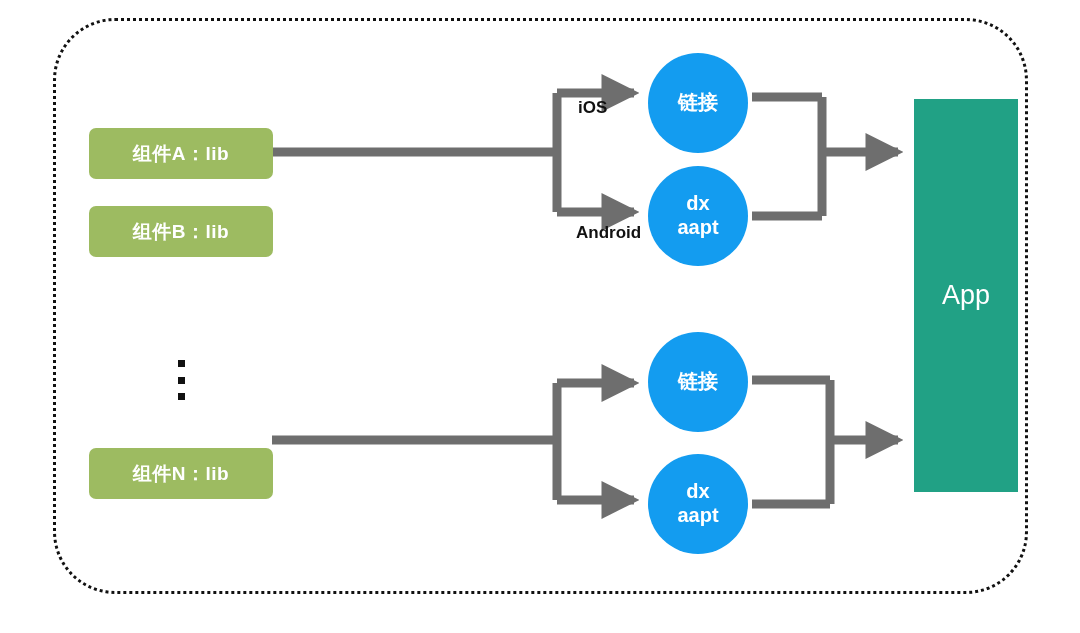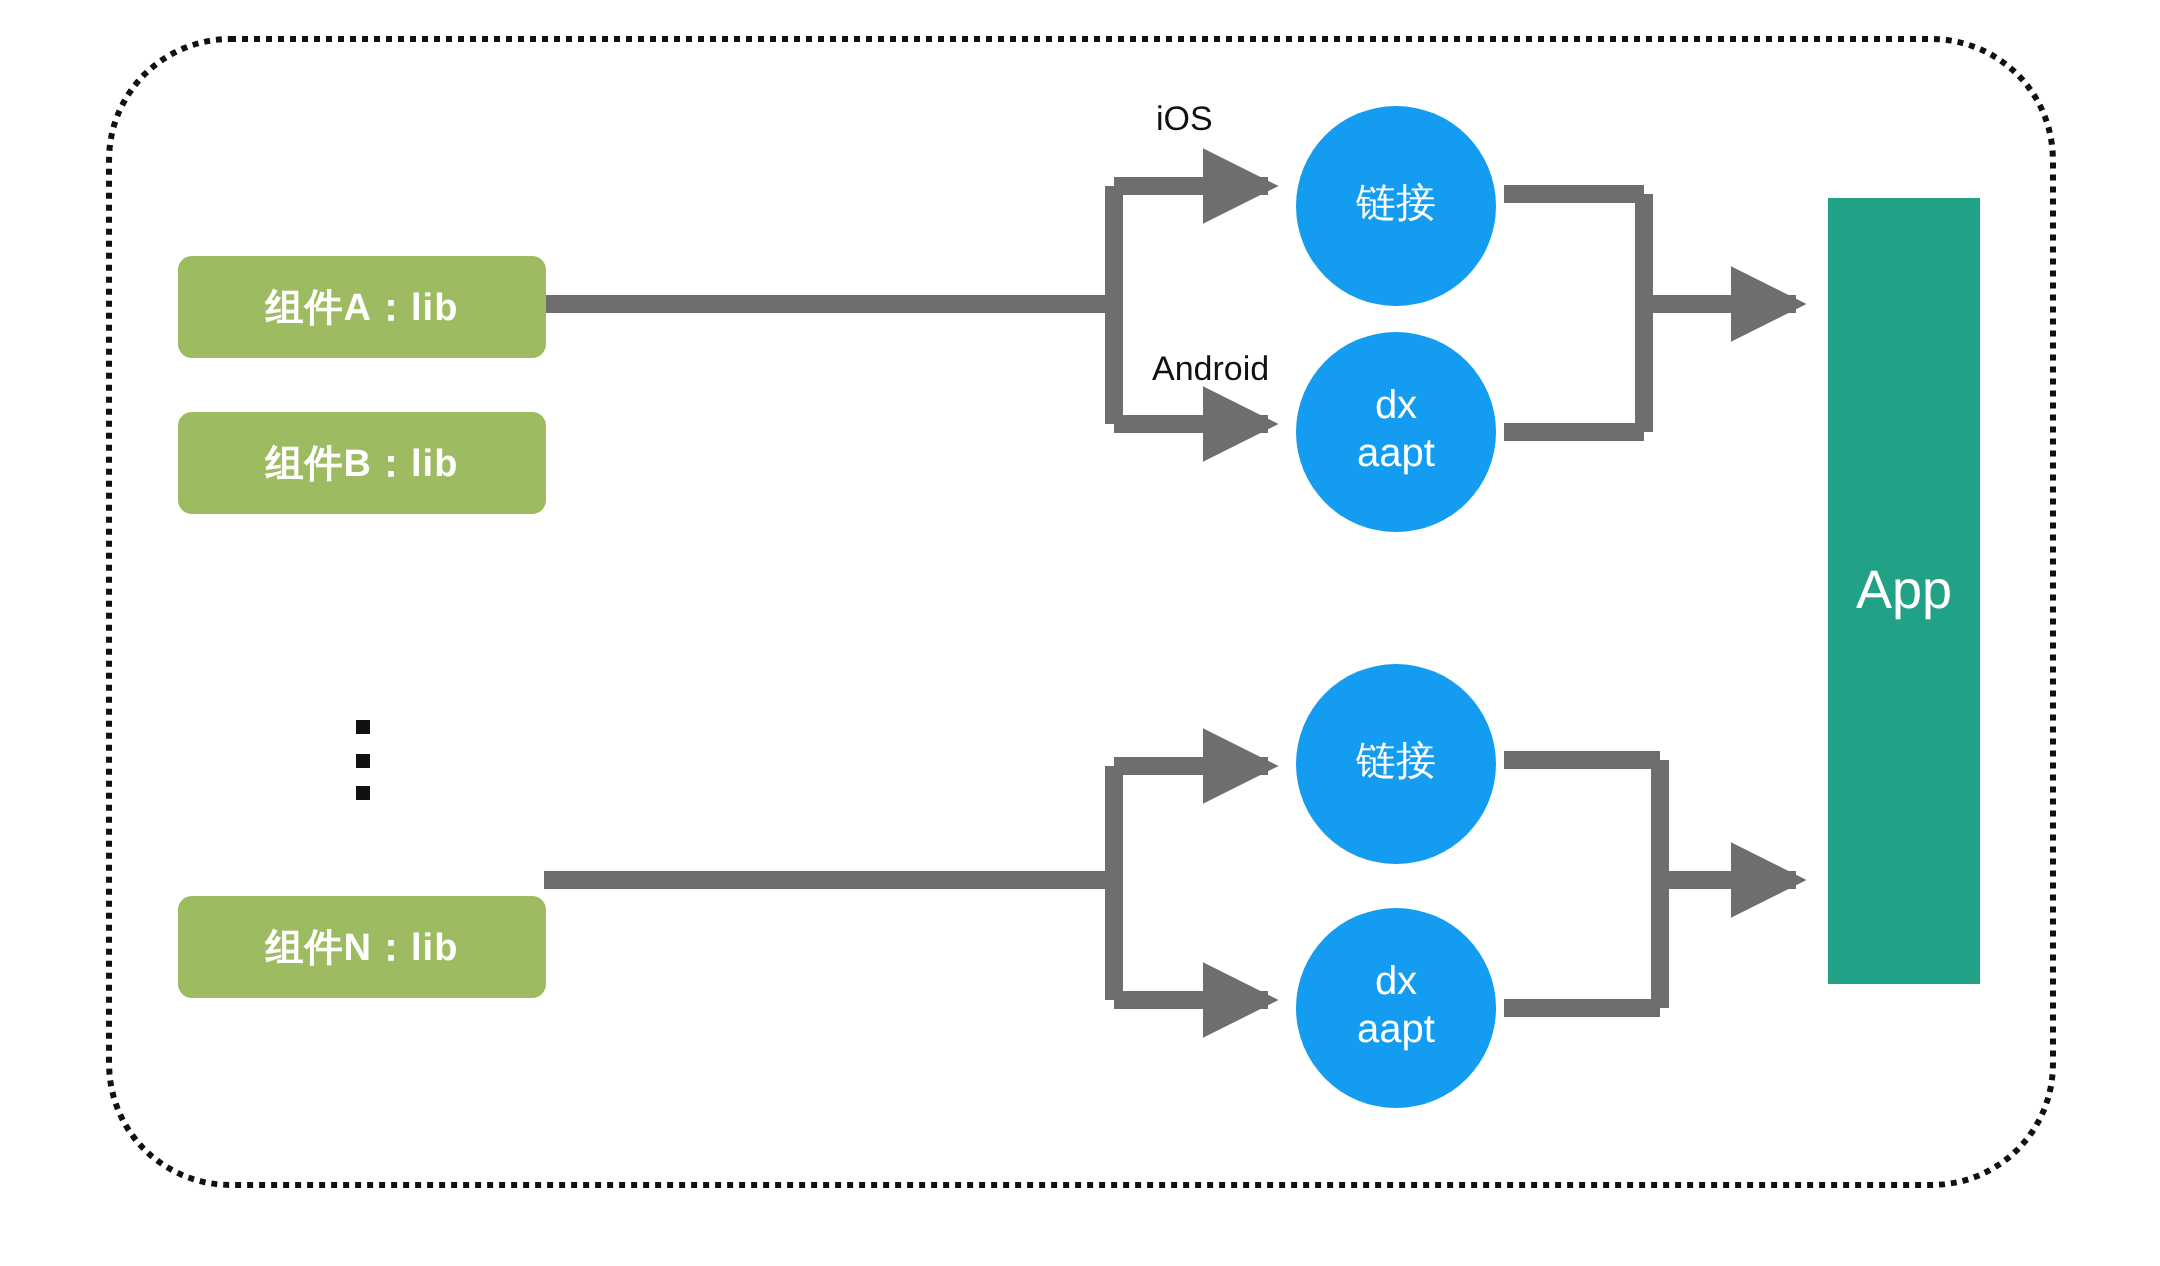--- a/index.html
+++ b/index.html
@@ -66,40 +66,42 @@
     border-radius: 50%;
     background: #139CF0;
     display: flex;
     flex-direction: column;
     align-items: center;
     justify-content: center;
     color: #ffffff;
     font-size: 20px;
     line-height: 1.18;
     text-align: right;
+    font-weight: bold;
   }
   .app-box {
     position: absolute;
     left: 914px;
     top: 99px;
-    width: 76px;
+    width: 104px;
     height: 393px;
     background: #21A185;
     display: flex;
     align-items: center;
     justify-content: center;
     color: #ffffff;
     font-size: 27px;
   }
   .edge-label {
     position: absolute;
     color: #111111;
     font-size: 17px;
-    font-weight: normal;
+    font-weight: bold;
     white-space: nowrap;
+    margin-top: 48px;
   }
   svg.wires {
     position: absolute;
     left: 0;
     top: 0;
     width: 1080px;
     height: 633px;
     pointer-events: none;
   }
 </style>

